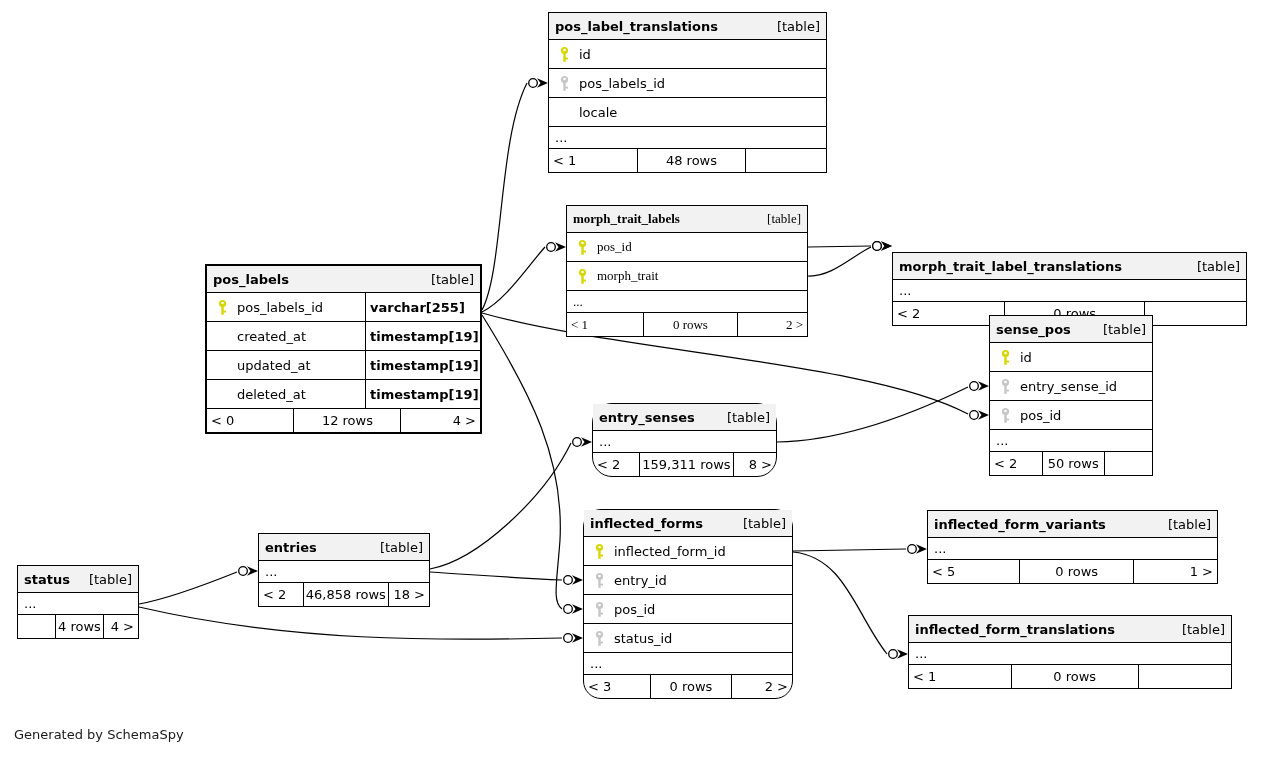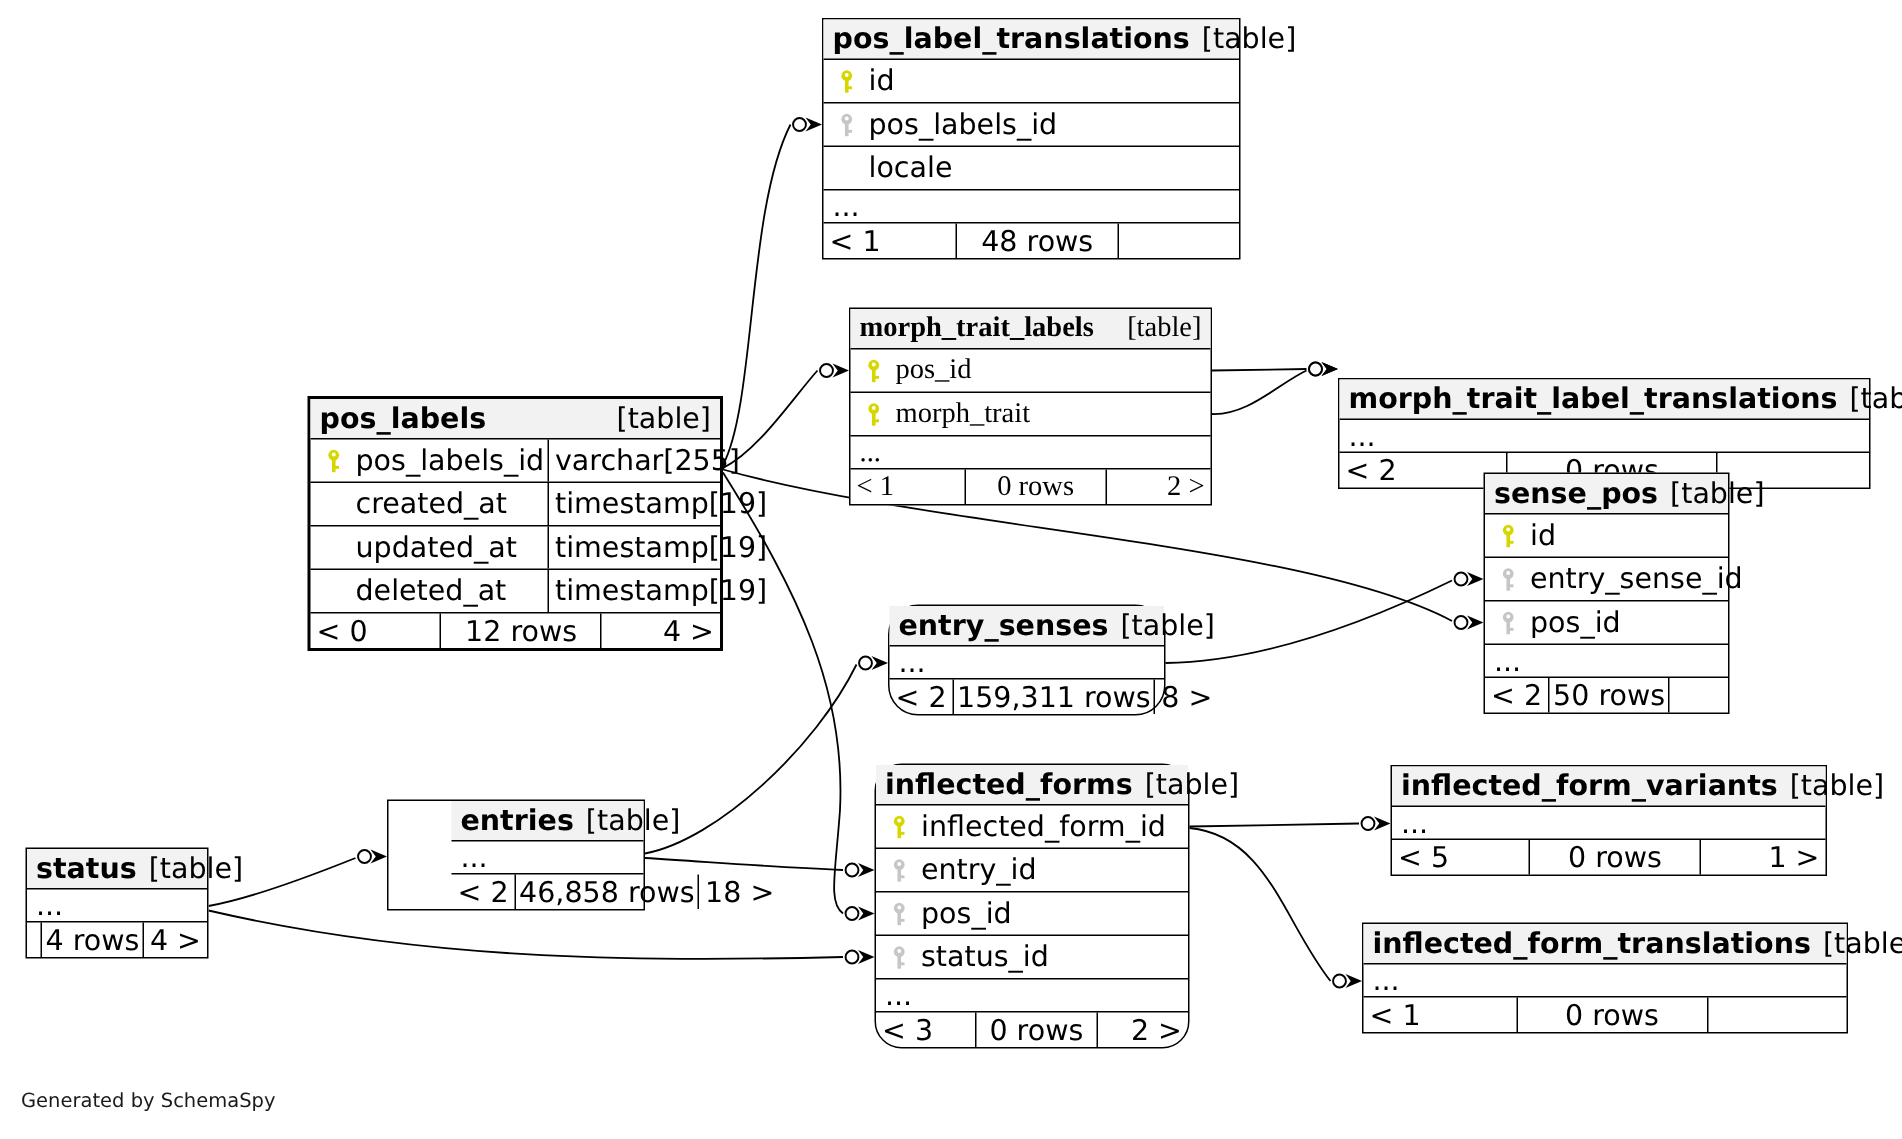--- a/index.html
+++ b/index.html
@@ -1,32 +1,32 @@
 <!DOCTYPE html>
 <html><head>
 <meta charset="utf-8">
 <style>
   html,body{margin:0;padding:0;background:#fff;}
   #canvas{position:relative;width:1268px;height:759px;background:#ffffff;overflow:hidden;
           font-family:"DejaVu Sans","Liberation Sans",sans-serif;}
   #wires{position:absolute;left:0;top:0;z-index:0;pointer-events:none;}
-  .tbl{position:absolute;background:#fff;border:1px solid #000;font-size:19px;color:#000;
+  .tbl{position:absolute;background:#fff;border:1px solid #000;font-size:13px;color:#000;
        box-sizing:border-box;z-index:1;}
   .tbl.emph{border-width:2px;}
   .tbl-header{display:flex;justify-content:space-between;align-items:center;background:#f2f2f2;
               border-bottom:1px solid #000;height:26px;padding:0 6px;gap:8px;white-space:nowrap;}
   .tbl-header .tname{font-weight:bold;}
   .tbl-header .ttag{font-weight:normal;}
   .row{display:flex;align-items:center;height:28px;border-bottom:1px solid #000;white-space:nowrap;}
   .row.ellipsis{height:21px;padding-left:6px;}
   .icon-slot{flex:0 0 30px;display:flex;align-items:center;justify-content:center;height:100%;}
   .cname{flex:1;}
   .name-cell{flex:0 0 158px;display:flex;align-items:center;height:100%;}
   .type-cell{flex:1;border-left:1px solid #000;height:100%;display:flex;align-items:center;
-             padding-left:4px;}
+             padding-left:4px;font-weight:bold;}
   .tbl-footer{display:flex;height:23px;align-items:stretch;white-space:nowrap;}
   .tbl-footer div{display:flex;align-items:center;}
   .fc1{flex:1;padding:0 4px;}
   .fc2{flex:1.3;border-left:1px solid #000;justify-content:center;padding:0 2px;}
   .fc3{flex:0.9;border-left:1px solid #000;justify-content:flex-end;padding:0 4px;}
   #footer-note{position:absolute;left:14px;top:727px;font-size:13px;color:#1a1a1a;z-index:1;}
 </style>
 </head>
 <body>
 
@@ -359,21 +359,21 @@
         <div class="tname">inflected_form_translations</div>
         <div class="ttag">[table]</div>
       </div>
       <div class="row ellipsis">...</div>
       <div class="tbl-footer">
         <div class="fc1">&lt; 1</div>
         <div class="fc2">0 rows</div>
         <div class="fc3"></div>
       </div>
     </div>
-    <div class="tbl" style="left: 258px; top: 533px; width: 172px; padding-left: 42px;">
+    <div class="tbl" style="left: 258px; top: 533px; width: 172px;">
       <div class="tbl-header">
         <div class="tname">entries</div>
         <div class="ttag">[table]</div>
       </div>
       <div class="row ellipsis">...</div>
       <div class="tbl-footer">
         <div class="fc1">&lt; 2</div>
         <div class="fc2">46,858 rows</div>
         <div class="fc3">18 &gt;</div>
       </div>

